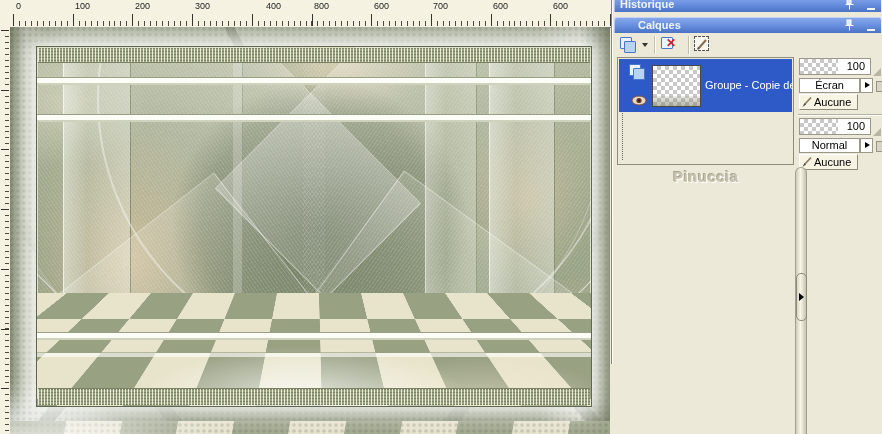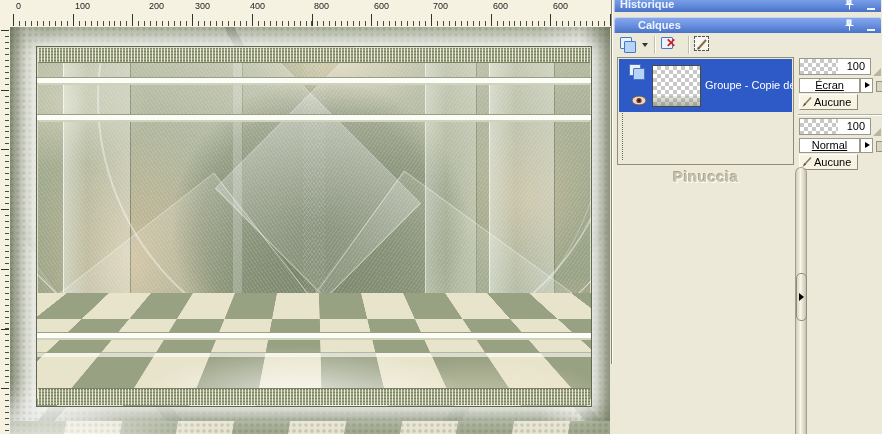--- a/index.html
+++ b/index.html
@@ -127,21 +127,21 @@
   .lname{position:absolute;left:86px;top:0;height:53px;line-height:53px;font-size:11px;white-space:nowrap;overflow:hidden;width:88px;}
 
   .props-sep{left:186px;right:0;top:114px;height:0;border-top:1px solid #b5b1a0;border-bottom:1px solid #fff;}
   .opfield{left:187px;width:72px;height:17px;background:#fff;border:1px solid #9b988a;box-sizing:border-box;}
   .opfield .chk{position:absolute;left:0;top:0;bottom:0;width:38px;
     background:conic-gradient(#c8c8c8 0 25%,#fff 0 50%,#c8c8c8 0 75%,#fff 0) 0 0/8px 8px;}
   .opfield .val{position:absolute;right:5px;top:1px;font-size:11px;color:#000;}
   .ophandle{width:0;height:0;border-left:8px solid rgba(0,0,0,0);border-bottom:8px solid #b8b5a2;}
   .oph1{left:261px;top:68px;} .oph2{left:261px;top:128px;}
   .blendsel{left:187px;width:61px;height:15px;background:#fff;border:1px solid #9b988a;box-sizing:border-box;
-    font-size:11px;text-align:center;line-height:13px;color:#000;text-decoration:underline;}
+    font-size:11px;text-align:center;line-height:13px;color:#000;}
   .blendarr{left:248px;width:13px;height:15px;background:#fff;border:1px solid #9b988a;box-sizing:border-box;}
   .blendarr .tri{position:absolute;left:4px;top:3px;width:0;height:0;border-top:3.5px solid rgba(0,0,0,0);border-bottom:3.5px solid rgba(0,0,0,0);border-left:5px solid #000;}
   .minisq{left:264px;width:7px;height:9px;background:#d9d5c5;border:1px solid #97937f;border-right:none;}
   .linkbtn{left:187px;width:59px;height:16px;background:#f7f4e4;
     border:1px solid;border-color:#fff #8f8c7a #8f8c7a #fff;box-sizing:border-box;
     font-size:11px;color:#000;line-height:14px;padding-left:14px;}
   .brush{position:absolute;left:1px;top:1px;width:12px;height:12px;}
 
   .op1{top:58px;} .bl1{top:78px;} .lk1{top:94px;} .sq1{top:81px;}
   .op2{top:118px;} .bl2{top:138px;} .lk2{top:154px;} .sq2{top:141px;}
@@ -159,23 +159,23 @@
 </style>
 </head>
 <body>
 
 <div class="abs ruler-corner"></div>
 <div class="abs hruler">
   <div class="minor"></div>
   <div class="major"></div>
   <span class="rlabel" style="left:6px">0</span>
   <span class="rlabel" style="left:65px">100</span>
-  <span class="rlabel" style="left:139px">200</span>
+  <span class="rlabel" style="left:125px">200</span>
   <span class="rlabel" style="left:185px">300</span>
-  <span class="rlabel" style="left:240px">400</span>
+  <span class="rlabel" style="left:256px">400</span>
   <span class="rlabel" style="left:304px">800</span>
   <span class="rlabel" style="left:364px">600</span>
   <span class="rlabel" style="left:423px">700</span>
   <span class="rlabel" style="left:483px">600</span>
   <span class="rlabel" style="left:543px">600</span>
 </div>
 <div class="abs vruler">
   <div class="minor"></div>
   <div class="major"></div>
 </div>

